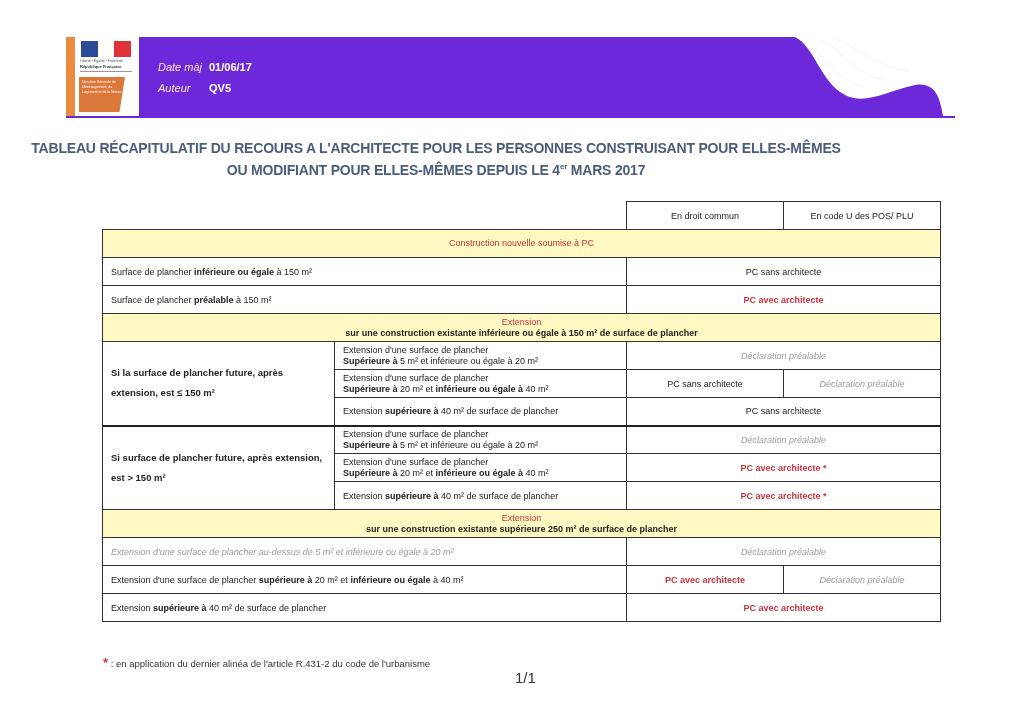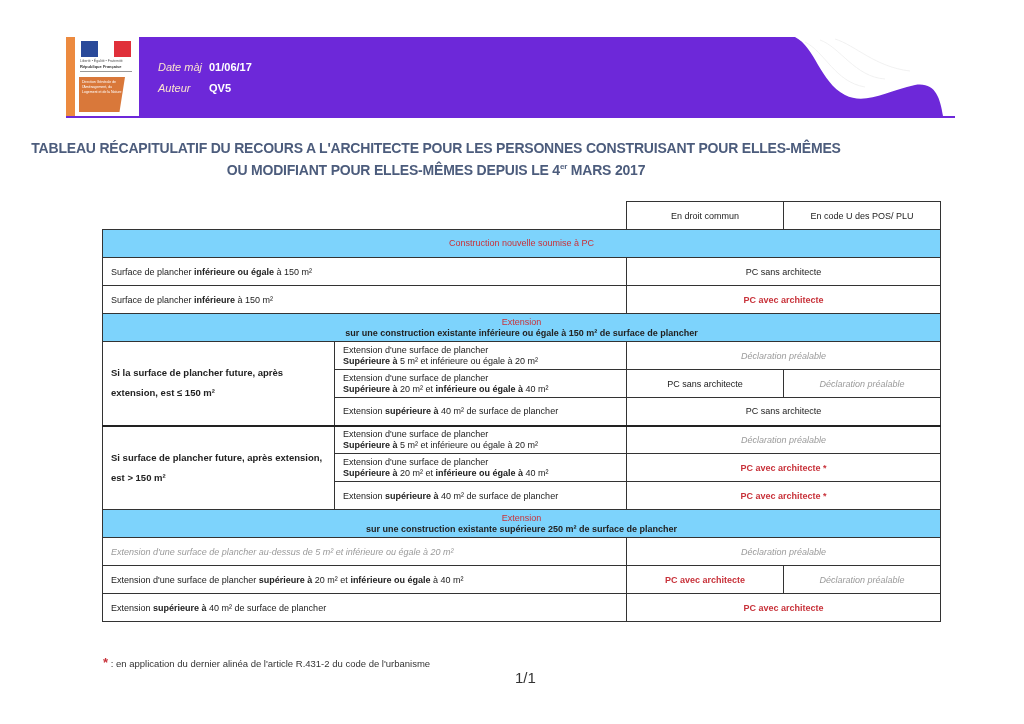--- a/index.html
+++ b/index.html
@@ -41,21 +41,21 @@
 
   table.grid {
     position: absolute; left: 102px; top: 201px; border-collapse: collapse;
     table-layout: fixed; font-size: 9px;
   }
   table.grid td {
     border: 1px solid #333; padding: 0 8px; height: 28px; vertical-align: middle; box-sizing: border-box;
   }
   td.blank { border: none !important; border-bottom: 1px solid #333 !important; }
   td.hcol { text-align: center; font-size: 9px; }
-  tr.section td { background: #7dd3fc; text-align: center; font-weight: bold; font-size: 9px; line-height: 11px; }
+  tr.section td { background: #fef9c3; text-align: center; font-weight: bold; font-size: 9px; line-height: 11px; }
   .red { color: #c8323a; }
   .redb { color: #c8323a; font-weight: bold; }
   .section .red { font-weight: normal; }
   .center { text-align: center; }
   .grey-i { color: #9a9a9a; font-style: italic; }
   .two-line { line-height: 11px; font-size: 9px; }
   .grp { font-weight: bold; font-size: 9.5px; line-height: 20px; }
   tr.thick td { border-top: 2px solid #222; }
 
   .footnote { position: absolute; left: 103px; top: 655px; font-size: 9.5px; color: #333; }
@@ -109,21 +109,21 @@
   </tr>
 
   <tr class="section">
     <td colspan="4" class="red" style="font-weight:normal">Construction nouvelle soumise à PC</td>
   </tr>
   <tr>
     <td colspan="2"><span>Surface de plancher </span><b>inférieure ou égale</b><span> à 150 m²</span></td>
     <td colspan="2" class="center">PC sans architecte</td>
   </tr>
   <tr>
-    <td colspan="2"><span>Surface de plancher </span><b>inférieure</b><span> à 150 m²</span></td>
+    <td colspan="2"><span>Surface de plancher </span><b>préalable</b><span> à 150 m²</span></td>
     <td colspan="2" class="center redb">PC avec architecte</td>
   </tr>
 
   <tr class="section">
     <td colspan="4"><span class="red">Extension</span><br><span>sur une construction existante inférieure ou égale à 150 m² de surface de plancher</span></td>
   </tr>
   <tr>
     <td rowspan="3" class="grp">Si la surface de plancher future, après extension, est ≤ 150 m²</td>
     <td class="two-line"><span>Extension d'une surface de plancher</span><br><b>Supérieure à</b><span> 5 m² et inférieure ou égale à 20 m²</span></td>
     <td colspan="2" class="center grey-i">Déclaration préalable</td>

